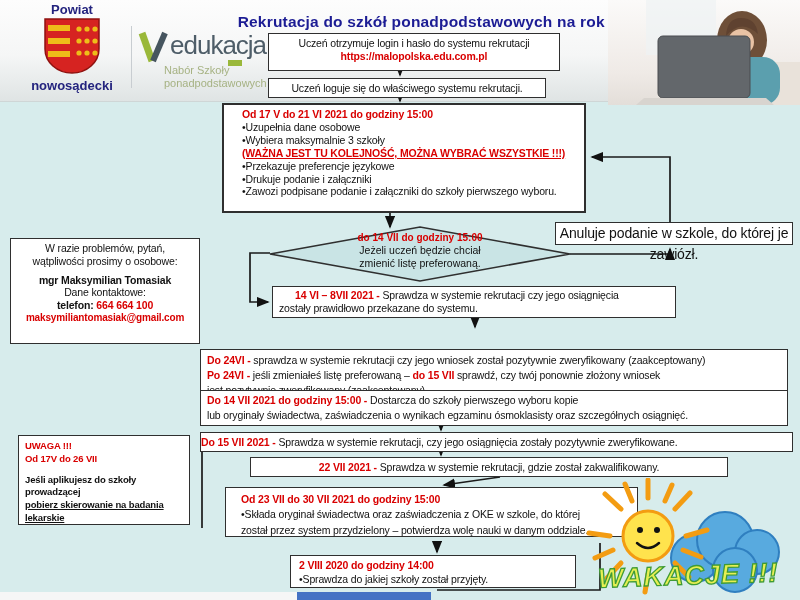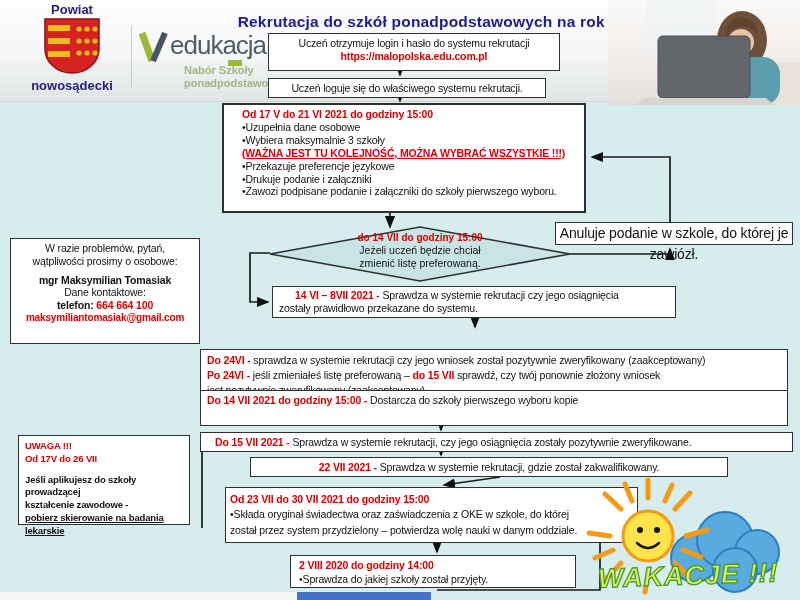--- a/index.html
+++ b/index.html
@@ -8,21 +8,21 @@
   
   #header-band{position:absolute;left:0;top:0;width:800px;height:101px;
     background:linear-gradient(180deg,#fdfdfd 0%,#f5f6f6 55%,#dfe4e4 100%);
     border-bottom:1px solid #cfd6d6;}
   #crest{position:absolute;left:22px;top:3px;width:100px;text-align:center;}
   .crest-label{font-weight:bold;color:#23237e;font-size:13px;line-height:14px;}
   #divider{position:absolute;left:131px;top:26px;width:1px;height:62px;background:#c8cdd1;}
   #logo{position:absolute;left:138px;top:30px;width:130px;}
   #logo .row{display:flex;align-items:flex-start;}
   #logo-name{font-size:26px;color:#4e5d68;letter-spacing:-1px;margin-left:2px;line-height:30px;}
-  .logo-sub{color:#a6b283;font-size:11px;line-height:13px;margin-left:46px;font-weight:bold;}
+  .logo-sub{color:#a6b283;font-size:11px;line-height:13px;margin-left:26px;}
   #logo-dash{position:absolute;left:228px;top:60px;width:14px;height:6px;background:#9ab83a;}
   #page-title{position:absolute;left:205px;top:13px;width:512px;text-align:center;
     color:#1c1c94;font-weight:bold;font-size:15.5px;letter-spacing:.2px;}
   
   #student-photo{position:absolute;left:608px;top:0;width:192px;height:105px;overflow:hidden;
     background:linear-gradient(180deg,#fbfaf9 0%,#efeae6 70%,#e3ded9 100%);}
   
   .box{position:absolute;background:#ffffff;border:1.5px solid #2f2f2f;font-size:10.5px;
        line-height:13px;box-sizing:border-box;letter-spacing:-0.15px;}
   .red{color:#d90000;font-weight:bold;}
@@ -36,23 +36,23 @@
   #cancel-box{left:555px;top:222px;width:238px;height:23px;text-align:center;line-height:21px;font-size:14px;}
   #decision-text{position:absolute;left:290px;top:231px;width:260px;text-align:center;z-index:3;}
   #decision-text .d-date{font-size:10px;line-height:13px;}
   #decision-text .d-line{font-size:10.5px;line-height:13px;}
   #check-transfer-box{left:272px;top:286px;width:404px;height:32px;padding:2px 6px;}
   #check-transfer-box .l1{text-indent:16px;}
   #verify-box{left:200px;top:349px;width:588px;height:56px;padding:3px 6px;}
   #verify-box div{line-height:15px;}
   #deliver-box{left:200px;top:390px;width:588px;height:36px;padding:2px 6px;}
   #deliver-box div{line-height:15px;}
-  #achievements-box{left:200px;top:432px;width:593px;height:20px;line-height:18px;padding-left:14px;}
+  #achievements-box{left:200px;top:432px;width:593px;height:20px;line-height:18px;}
   #qualified-box{left:250px;top:457px;width:478px;height:20px;line-height:18px;text-align:center;}
-  #confirm-box{left:225px;top:487px;width:413px;height:56px;padding:4px 4px;}
+  #confirm-box{left:225px;top:487px;width:413px;height:50px;padding:4px 15px;}
   #confirm-box div{line-height:15.3px;}
   #final-box{left:290px;top:555px;width:286px;height:33px;padding:2px 8px;}
   #final-box div{line-height:14px;}
   
   #contact-box{left:10px;top:238px;width:190px;height:106px;text-align:center;padding-top:3px;}
   #contact-box div{line-height:12.8px;}
   #contact-box .email{font-size:10px;}
   #notice-box{left:18px;top:435px;width:172px;height:90px;padding:4px 6px;font-size:9.5px;font-weight:bold;}
   #notice-box div{line-height:12.8px;}
   .spacer6{height:6px;} .spacer8{height:8px;}
@@ -187,20 +187,21 @@
   </div>
 
   <div class="box boxlayer" id="verify-box">
     <div><span class="red">Do 24VI -</span><span> sprawdza w systemie rekrutacji czy jego wniosek został pozytywnie zweryfikowany (zaakceptowany)</span></div>
     <div><span class="red">Po 24VI -</span><span> jeśli zmieniałeś listę preferowaną – </span><span class="red">do 15 VII</span><span> sprawdź, czy twój ponownie złożony wniosek</span></div>
     <div>jest pozytywnie zweryfikowany (zaakceptowany).</div>
   </div>
 
   <div class="box boxlayer" id="deliver-box">
     <div><span class="red">Do 14 VII 2021 do godziny 15:00 -</span><span> Dostarcza do szkoły pierwszego wyboru kopie</span></div>
+    <div>lub oryginały świadectwa, zaświadczenia o wynikach egzaminu ósmoklasisty oraz szczegółnych osiągnięć.</div>
   </div>
 
   <div class="box boxlayer" id="achievements-box">
     <span class="red">Do 15 VII 2021 -</span><span> Sprawdza w systemie rekrutacji, czy jego osiągnięcia zostały pozytywnie zweryfikowane.</span>
   </div>
 
   <div class="box boxlayer" id="qualified-box">
     <span class="red">22 VII 2021 -</span><span> Sprawdza w systemie rekrutacji, gdzie został zakwalifikowany.</span>
   </div>
 
@@ -223,21 +224,20 @@
     <div>Dane kontaktowe:</div>
     <div><span class="bold">telefon: </span><span class="red">664 664 100</span></div>
     <div class="red email">maksymiliantomasiak@gmail.com</div>
   </div>
 
   <div class="box boxlayer" id="notice-box">
     <div class="red">UWAGA !!!</div>
     <div class="red">Od 17V do 26 VII</div>
     <div class="spacer8"></div>
     <div>Jeśli aplikujesz do szkoły prowadzącej</div>
-    <div>kształcenie zawodowe -</div>
     <div class="underline">pobierz skierowanie na badania lekarskie</div>
   </div>
 
   <svg id="sun-cloud" viewBox="0 0 215 118">
     <g>
       <g fill="#58aadf" stroke="#2f7fc0" stroke-width="2">
         <circle cx="110" cy="80" r="24"></circle>
         <circle cx="140" cy="62" r="28"></circle>
         <circle cx="172" cy="74" r="22"></circle>
         <circle cx="150" cy="92" r="22"></circle>

